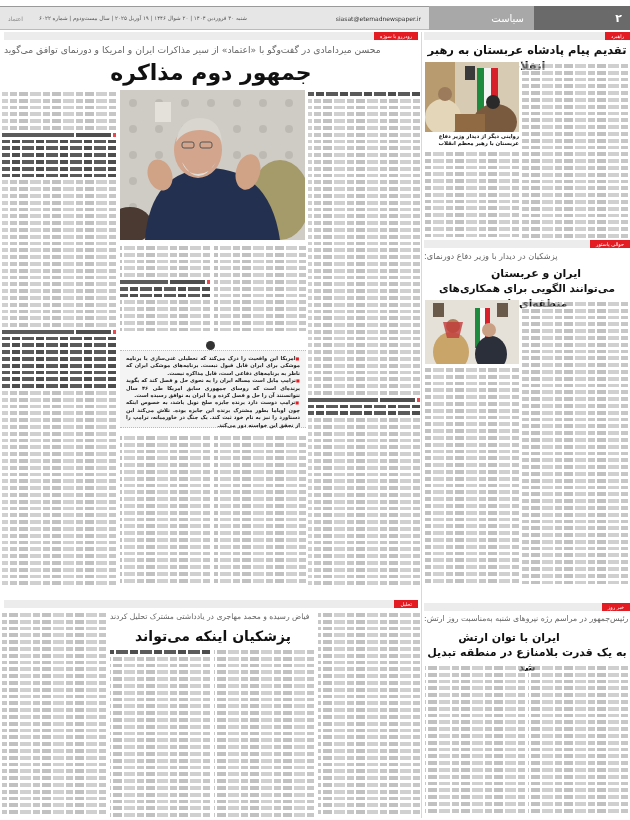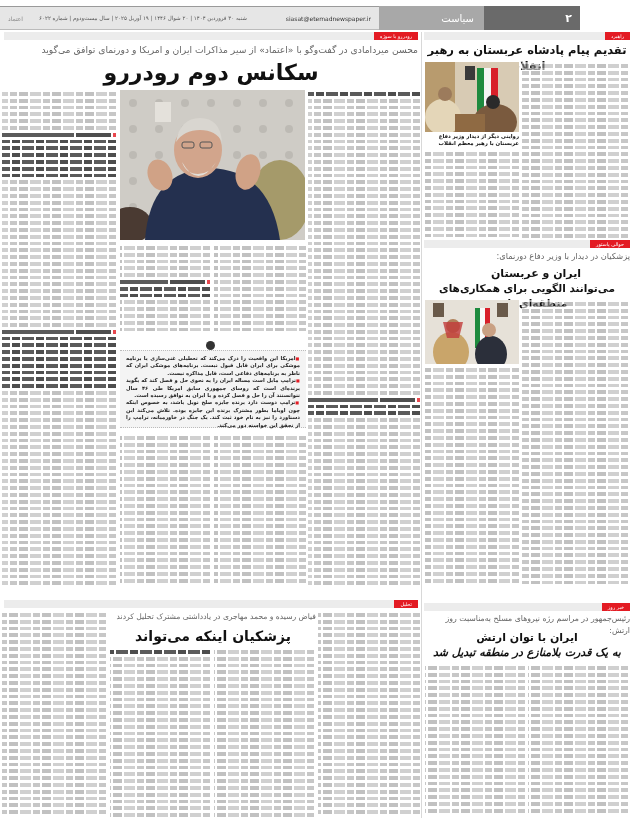--- a/index.html
+++ b/index.html
@@ -1,36 +1,36 @@
 <!DOCTYPE html>
 <html><head>
 <meta charset="utf-8">
 <style>
   * { box-sizing: border-box; margin: 0; padding: 0; }
   html, body { width: 630px; height: 820px; background: #ffffff; overflow: hidden; }
   body { font-family: "DejaVu Sans", sans-serif; direction: rtl; color: #333; position: relative; }
 
   
-  .topbar { position: absolute; left: 0; top: 6px; width: 580px; height: 24px; display: flex; direction: ltr; border-radius: 9px; }
+  .topbar { position: absolute; left: 0; top: 6px; width: 630px; height: 24px; display: flex; direction: ltr; border-radius: 9px; }
   .topbar .meta { flex: 1; background: #e6e6e6; border-top: 1px solid #9a9a9a; border-bottom: 1px solid #bbb; display: flex; align-items: center; font-size: 5.5px; color: #555; padding: 0 8px; }
   .topbar .meta .logo { font-size: 6px; color: #888; margin-right: 16px; }
   .topbar .meta .date { flex: 1; }
   .topbar .meta .email { font-size: 6px; color: #333; margin-left: 12px; }
   .topbar .section { width: 105px; background: #a8a8a8; color: #fff; font-size: 10px; display: flex; align-items: center; justify-content: flex-end; padding-right: 10px; }
   .topbar .page { width: 96px; background: #6a6a6a; color: #fff; font-size: 11px; font-weight: bold; display: flex; align-items: center; justify-content: flex-end; padding-right: 8px; }
 
   .tagbar { position: absolute; height: 8px; background: #ececec; }
   .tagbar .tag { position: absolute; right: 0; top: 0; height: 8px; background: #e31b23; color: #fff; font-size: 5px; line-height: 8px; padding: 0 6px; }
 
   .col-text { position: absolute; font-size: 4.2px; line-height: 6.8px; color: #666; text-align: justify; overflow: hidden; }
   .col-text .line { height: 6.8px; background: repeating-linear-gradient(to left, #9a9a9a 0 7px, transparent 7px 9px, #aaa 9px 20px, transparent 20px 22px, #8f8f8f 22px 31px, transparent 31px 33px); opacity: .55; margin-bottom: 0; border-top: 2px solid #fff; border-bottom: 1.8px solid #fff; }
   .col-text .bold .line, .line.bold { background: repeating-linear-gradient(to left, #222 0 8px, transparent 8px 10px, #333 10px 22px, transparent 22px 24px); opacity: .8; }
   .line.red { background: linear-gradient(to left, #e31b23 0 3px, transparent 3px 5px, #222 5px 40px, transparent 40px 42px, #333 42px 100%); opacity: .8; }
 
-  .kicker { position: absolute; text-align: right; color: #666; }
+  .kicker { position: absolute; text-align: left; color: #666; }
   .headline { position: absolute; text-align: center; color: #111; font-weight: bold; }
 
   .photo { position: absolute; overflow: hidden; }
   .caption { position: absolute; font-size: 5.4px; line-height: 7px; font-weight: bold; color: #111; text-align: right; }
 
   .quote-box { position: absolute; background: #f4f4f4; border-top: 1px dotted #bbb; border-bottom: 1px dotted #bbb; padding: 4px 6px; }
   .quote-box .q { font-size: 5.2px; line-height: 7.4px; color: #222; font-weight: bold; text-align: justify; }
   .quote-box .q::before { content: "\25A0 "; color: #e31b23; font-size: 4px; }
   .quote-icon { position: absolute; width: 9px; height: 9px; border-radius: 50%; background: #333; }
 
@@ -214,23 +214,23 @@
     <div class="line"></div>
     <div class="line"></div>
     <div class="line"></div>
     <div class="line"></div>
     <div class="line"></div>
 </div>
 
 <div class="tagbar" style="left:424px; top:603px; width:206px;">
   <span class="tag">خبر روز</span>
 </div>
-<div class="kicker" style="left:424px; top:613px; width:206px; font-size:7.8px; line-height:12px;">رئیس‌جمهور در مراسم رژه نیروهای مسلح به‌مناسبت روز ارتش:</div>
-<div class="headline" style="left:424px; top:630px; width:206px; font-size:11px; line-height:15px;">ایران با توان ارتش</div>
-<div class="headline" style="left:424px; top:645px; width:206px; font-size:11px; line-height:15px;font-style:italic;">به یک قدرت بلامنازع در منطقه تبدیل شد</div>
+<div class="kicker" style="left:424px; top:613px; width:206px; font-size:7.8px; line-height:12px;">رئیس‌جمهور در مراسم رژه نیروهای شنبه به‌مناسبت روز ارتش:</div>
+<div class="headline" style="left:406px; top:630px; width:206px; font-size:11px; line-height:15px;">ایران با توان ارتش</div>
+<div class="headline" style="left:424px; top:645px; width:206px; font-size:11px; line-height:15px;">به یک قدرت بلامنازع در منطقه تبدیل شد</div>
 
 <div class="col-text" style="left:528px; top:664px; width:100px; height:154px;">
   <div class="line"></div>
     <div class="line"></div>
     <div class="line"></div>
     <div class="line"></div>
     <div class="line"></div>
     <div class="line"></div>
     <div class="line"></div>
     <div class="line"></div>
@@ -273,21 +273,21 @@
     <div class="line"></div>
     <div class="line"></div>
 </div>
 
 <div class="vdivider" style="left:421px; top:32px; height:786px;"></div>
 
 <div class="tagbar" style="left:4px; top:32px; width:414px;">
   <span class="tag">رودررو با سوژه</span>
 </div>
 <div class="kicker" style="left:4px; top:43px; width:414px; font-size:9.2px; line-height:14px;">محسن میردامادی در گفت‌وگو با «اعتماد» از سیر مذاکرات ایران و امریکا و دورنمای توافق می‌گوید</div>
-<div class="headline" style="left:4px; top:58px; width:414px; font-size:22px; line-height:30px;">سکانس دوم رودررو</div>
+<div class="headline" style="left:4px; top:58px; width:414px; font-size:22px; line-height:30px;">جمهور دوم مذاکره</div>
 
 <div class="photo" style="left:120px; top:90px; width:185px; height:150px;">
   <svg width="185" height="150" viewBox="0 0 185 150">
     <rect width="185" height="150" fill="#c9c6c0"></rect>
     <rect x="0" y="0" width="185" height="150" fill="url(#wall)"></rect>
     <defs>
       <pattern id="wall" width="26" height="26" patternUnits="userSpaceOnUse">
         <rect width="26" height="26" fill="#cfccc6"></rect>
         <circle cx="13" cy="13" r="4" fill="#bdbab4"></circle>
       </pattern>

